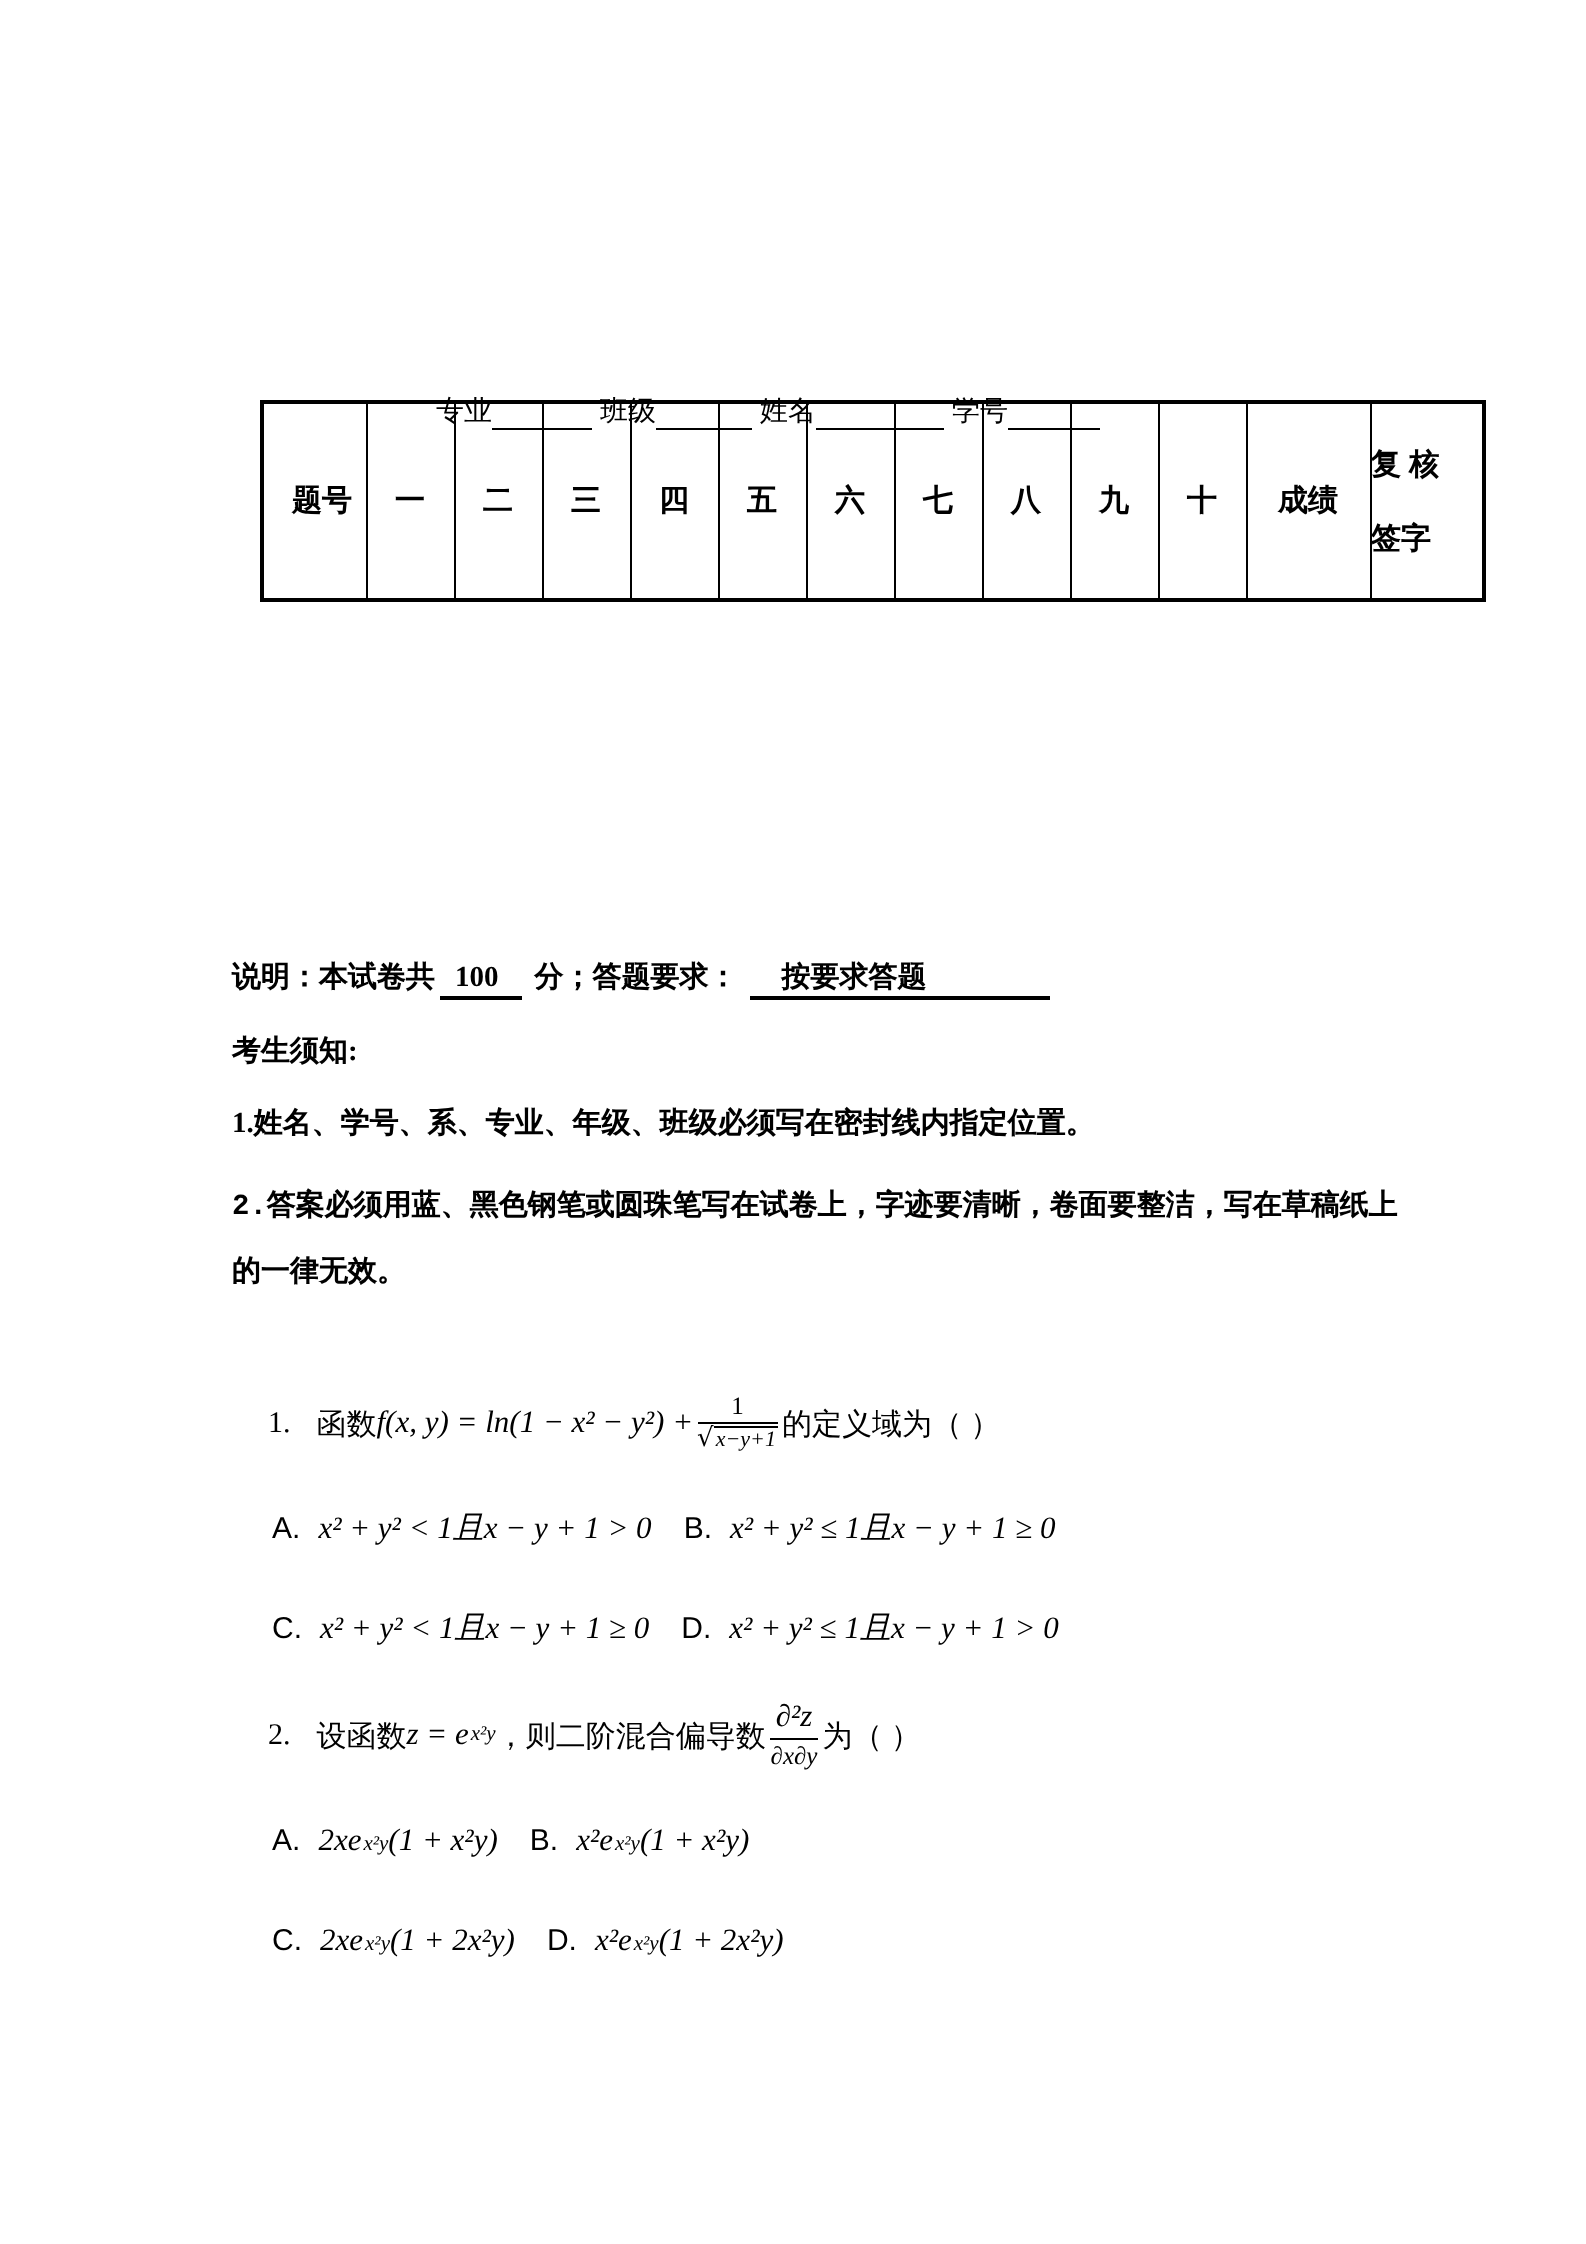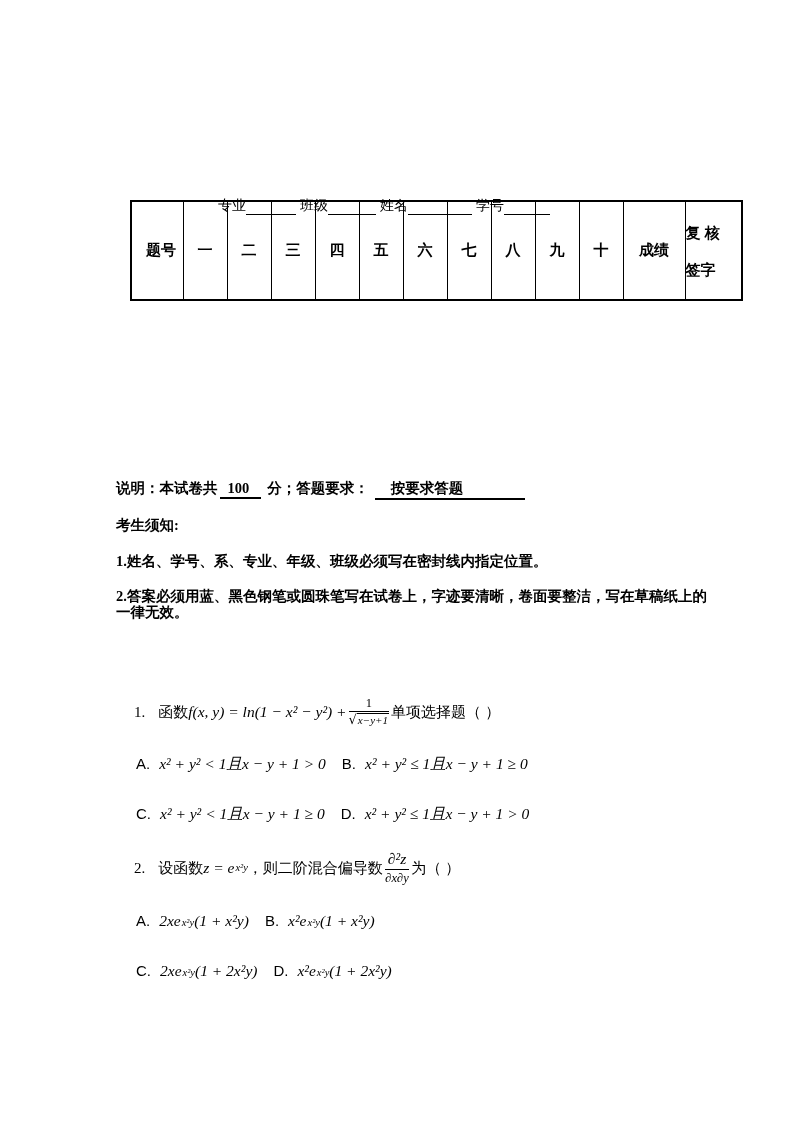--- a/index.html
+++ b/index.html
@@ -55,21 +55,21 @@
     white-space:nowrap;
   }
   .u-points {
     display:inline-block; border-bottom:2px solid #000;
     padding:0 12px 0 8px; margin:0 6px 0 2px; text-align:center;
   }
   .u-req {
     display:inline-block; border-bottom:2px solid #000;
     padding:0 62px 0 16px; margin-left:6px;
   }
-  .notice-wrap { white-space:normal; width:596px; line-height:16px; }
+  .notice-wrap { white-space:normal; width:596px; line-height:33px;font-family:Liberation Mono, monospace; }
 
   
   .section-heading {
     position:absolute; top:648px; left:133px;
     font-family:"Liberation Serif",serif; font-weight:bold; font-size:18.5px;
   }
 
   
   .q-line {
     position:absolute; left:134px; height:42px;
@@ -167,21 +167,21 @@
     <span class="q-num">1.</span>
     <span class="cjk">函数</span>
     <span class="math">f(x, y) = ln(1 − x² − y²) +</span>
     <span class="frac">
       <span class="fnum">1</span>
       <span class="fden">
         <span class="sqrt-sym">√</span>
         <span class="radicand math">x−y+1</span>
       </span>
     </span>
-    <span class="cjk">单项选择题（ ）</span>
+    <span class="cjk">的定义域为（ ）</span>
   </div>
 
   <div class="opt-row" style="top:754px;">
     <span class="opt">
       <span class="opt-label">A.</span>
       <span class="math">x² + y² &lt; 1且x − y + 1 &gt; 0</span>
     </span>
     <span class="opt">
       <span class="opt-label">B.</span>
       <span class="math">x² + y² ≤ 1且x − y + 1 ≥ 0</span>

